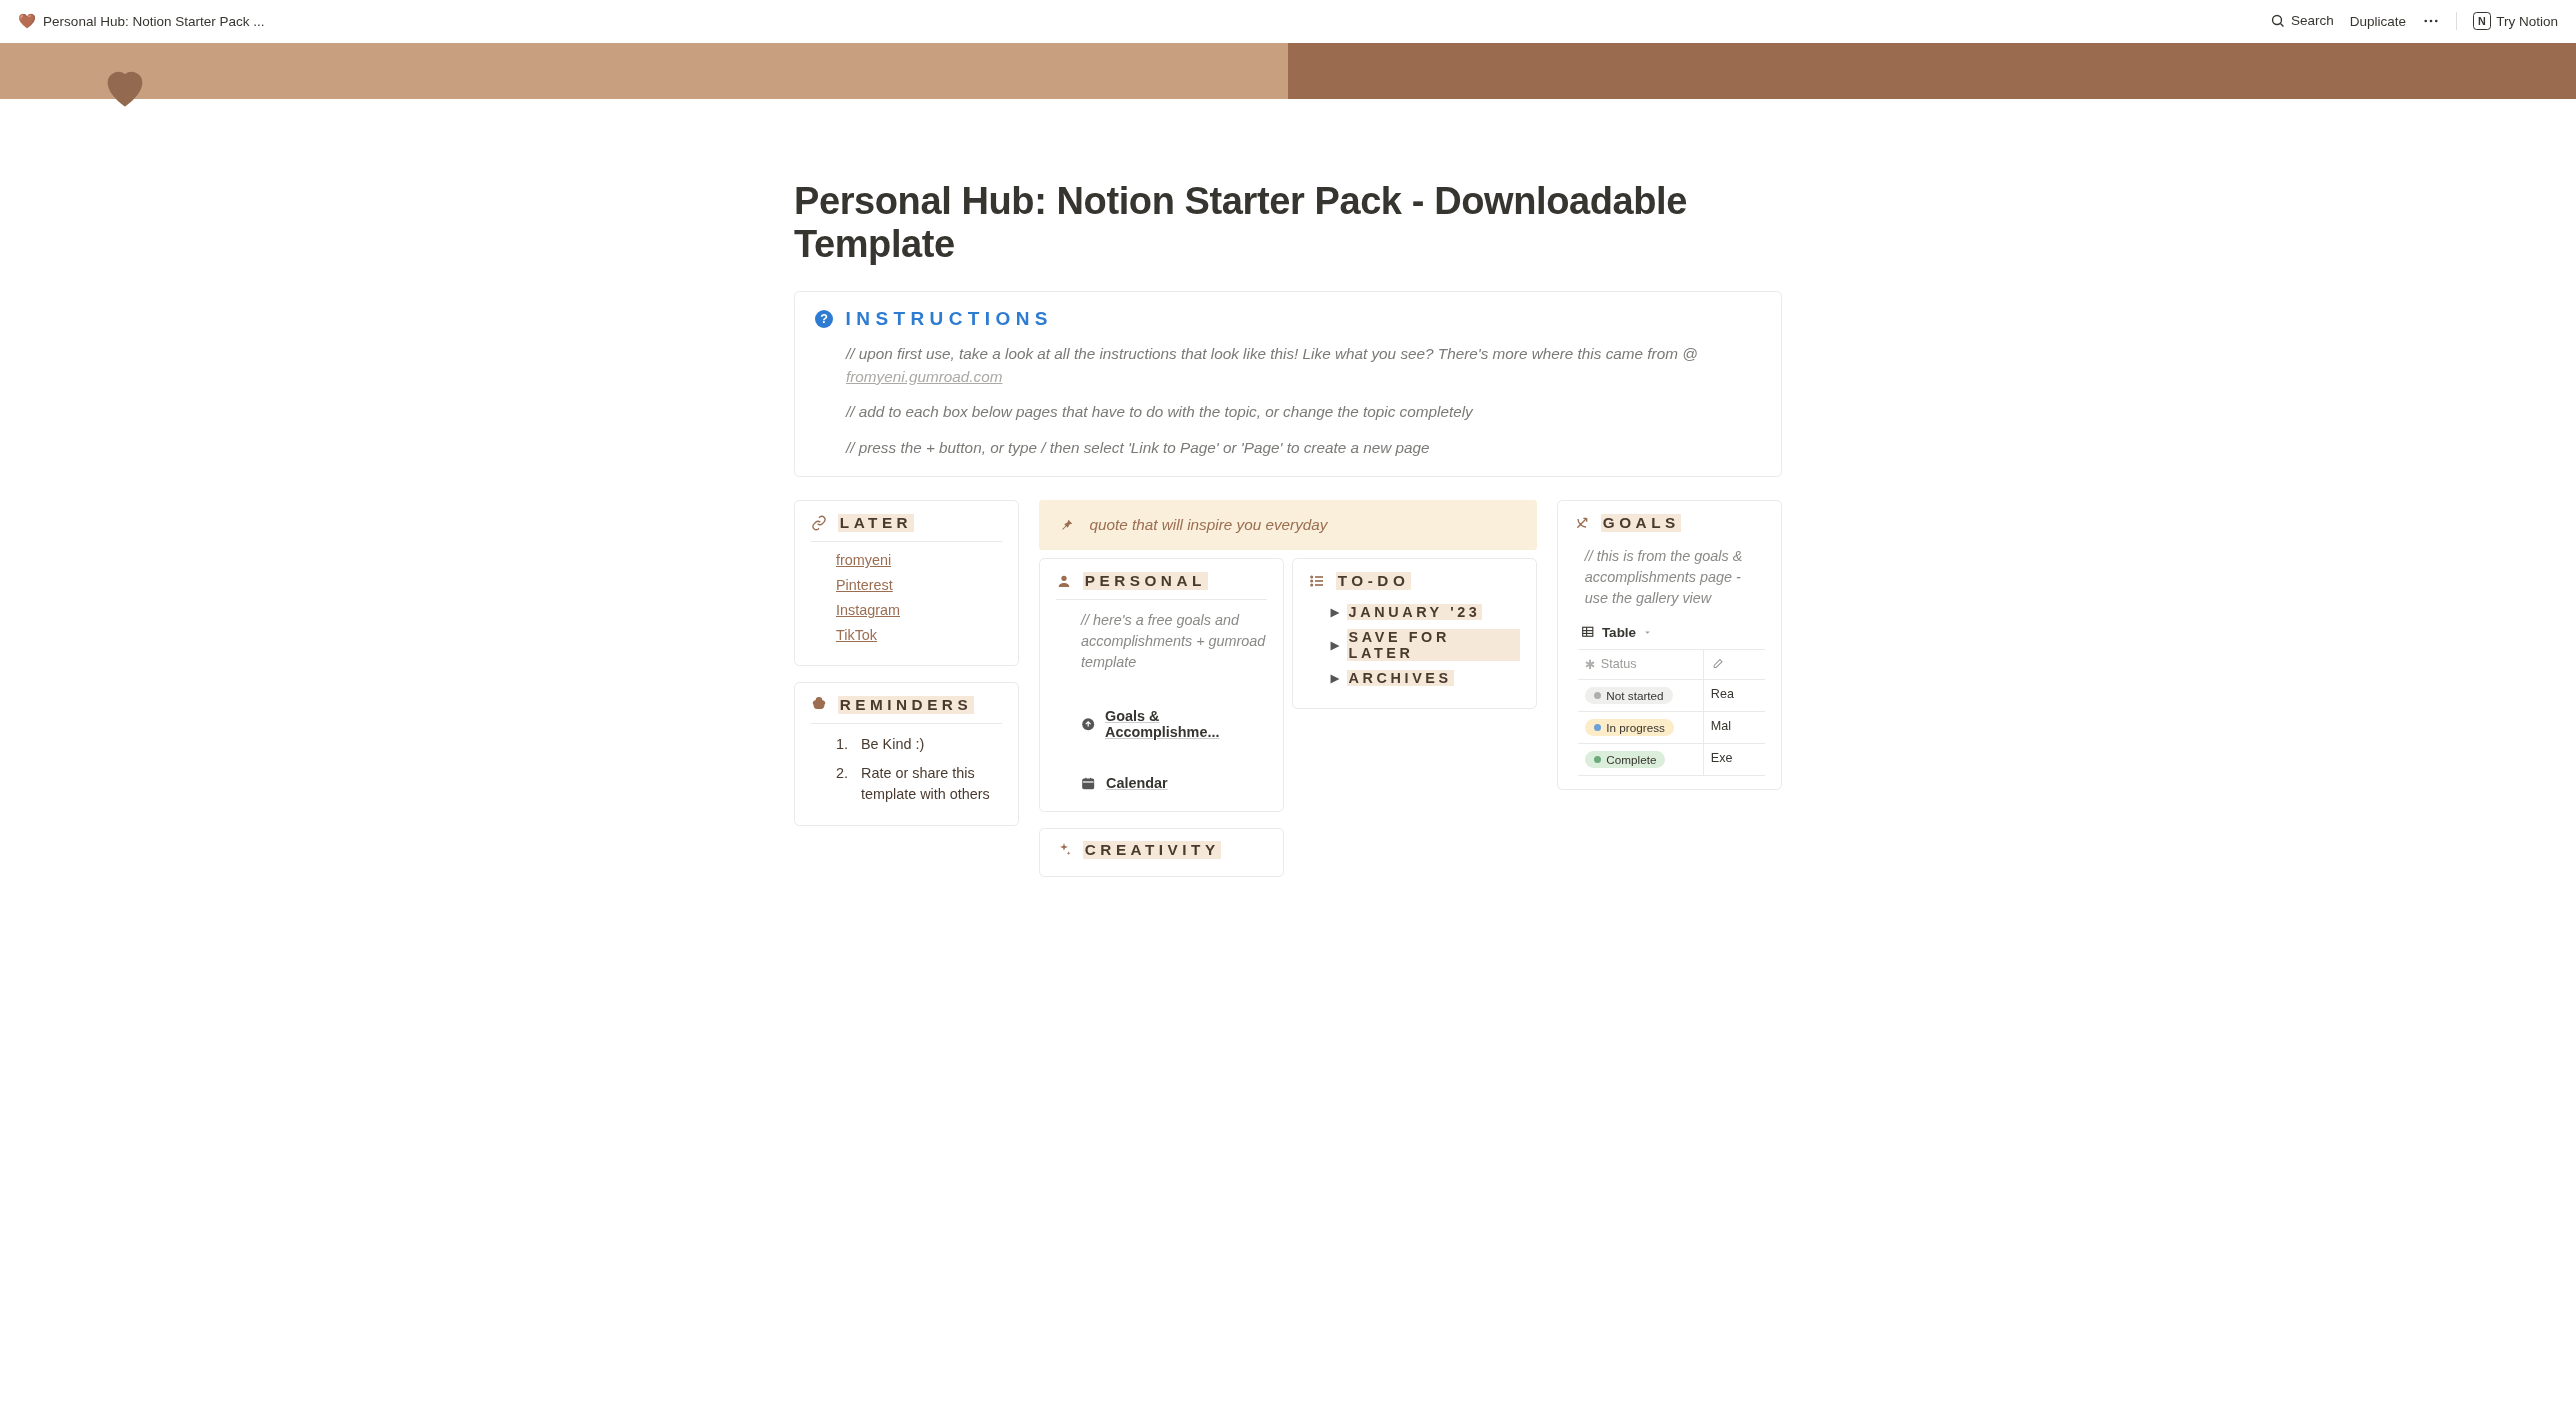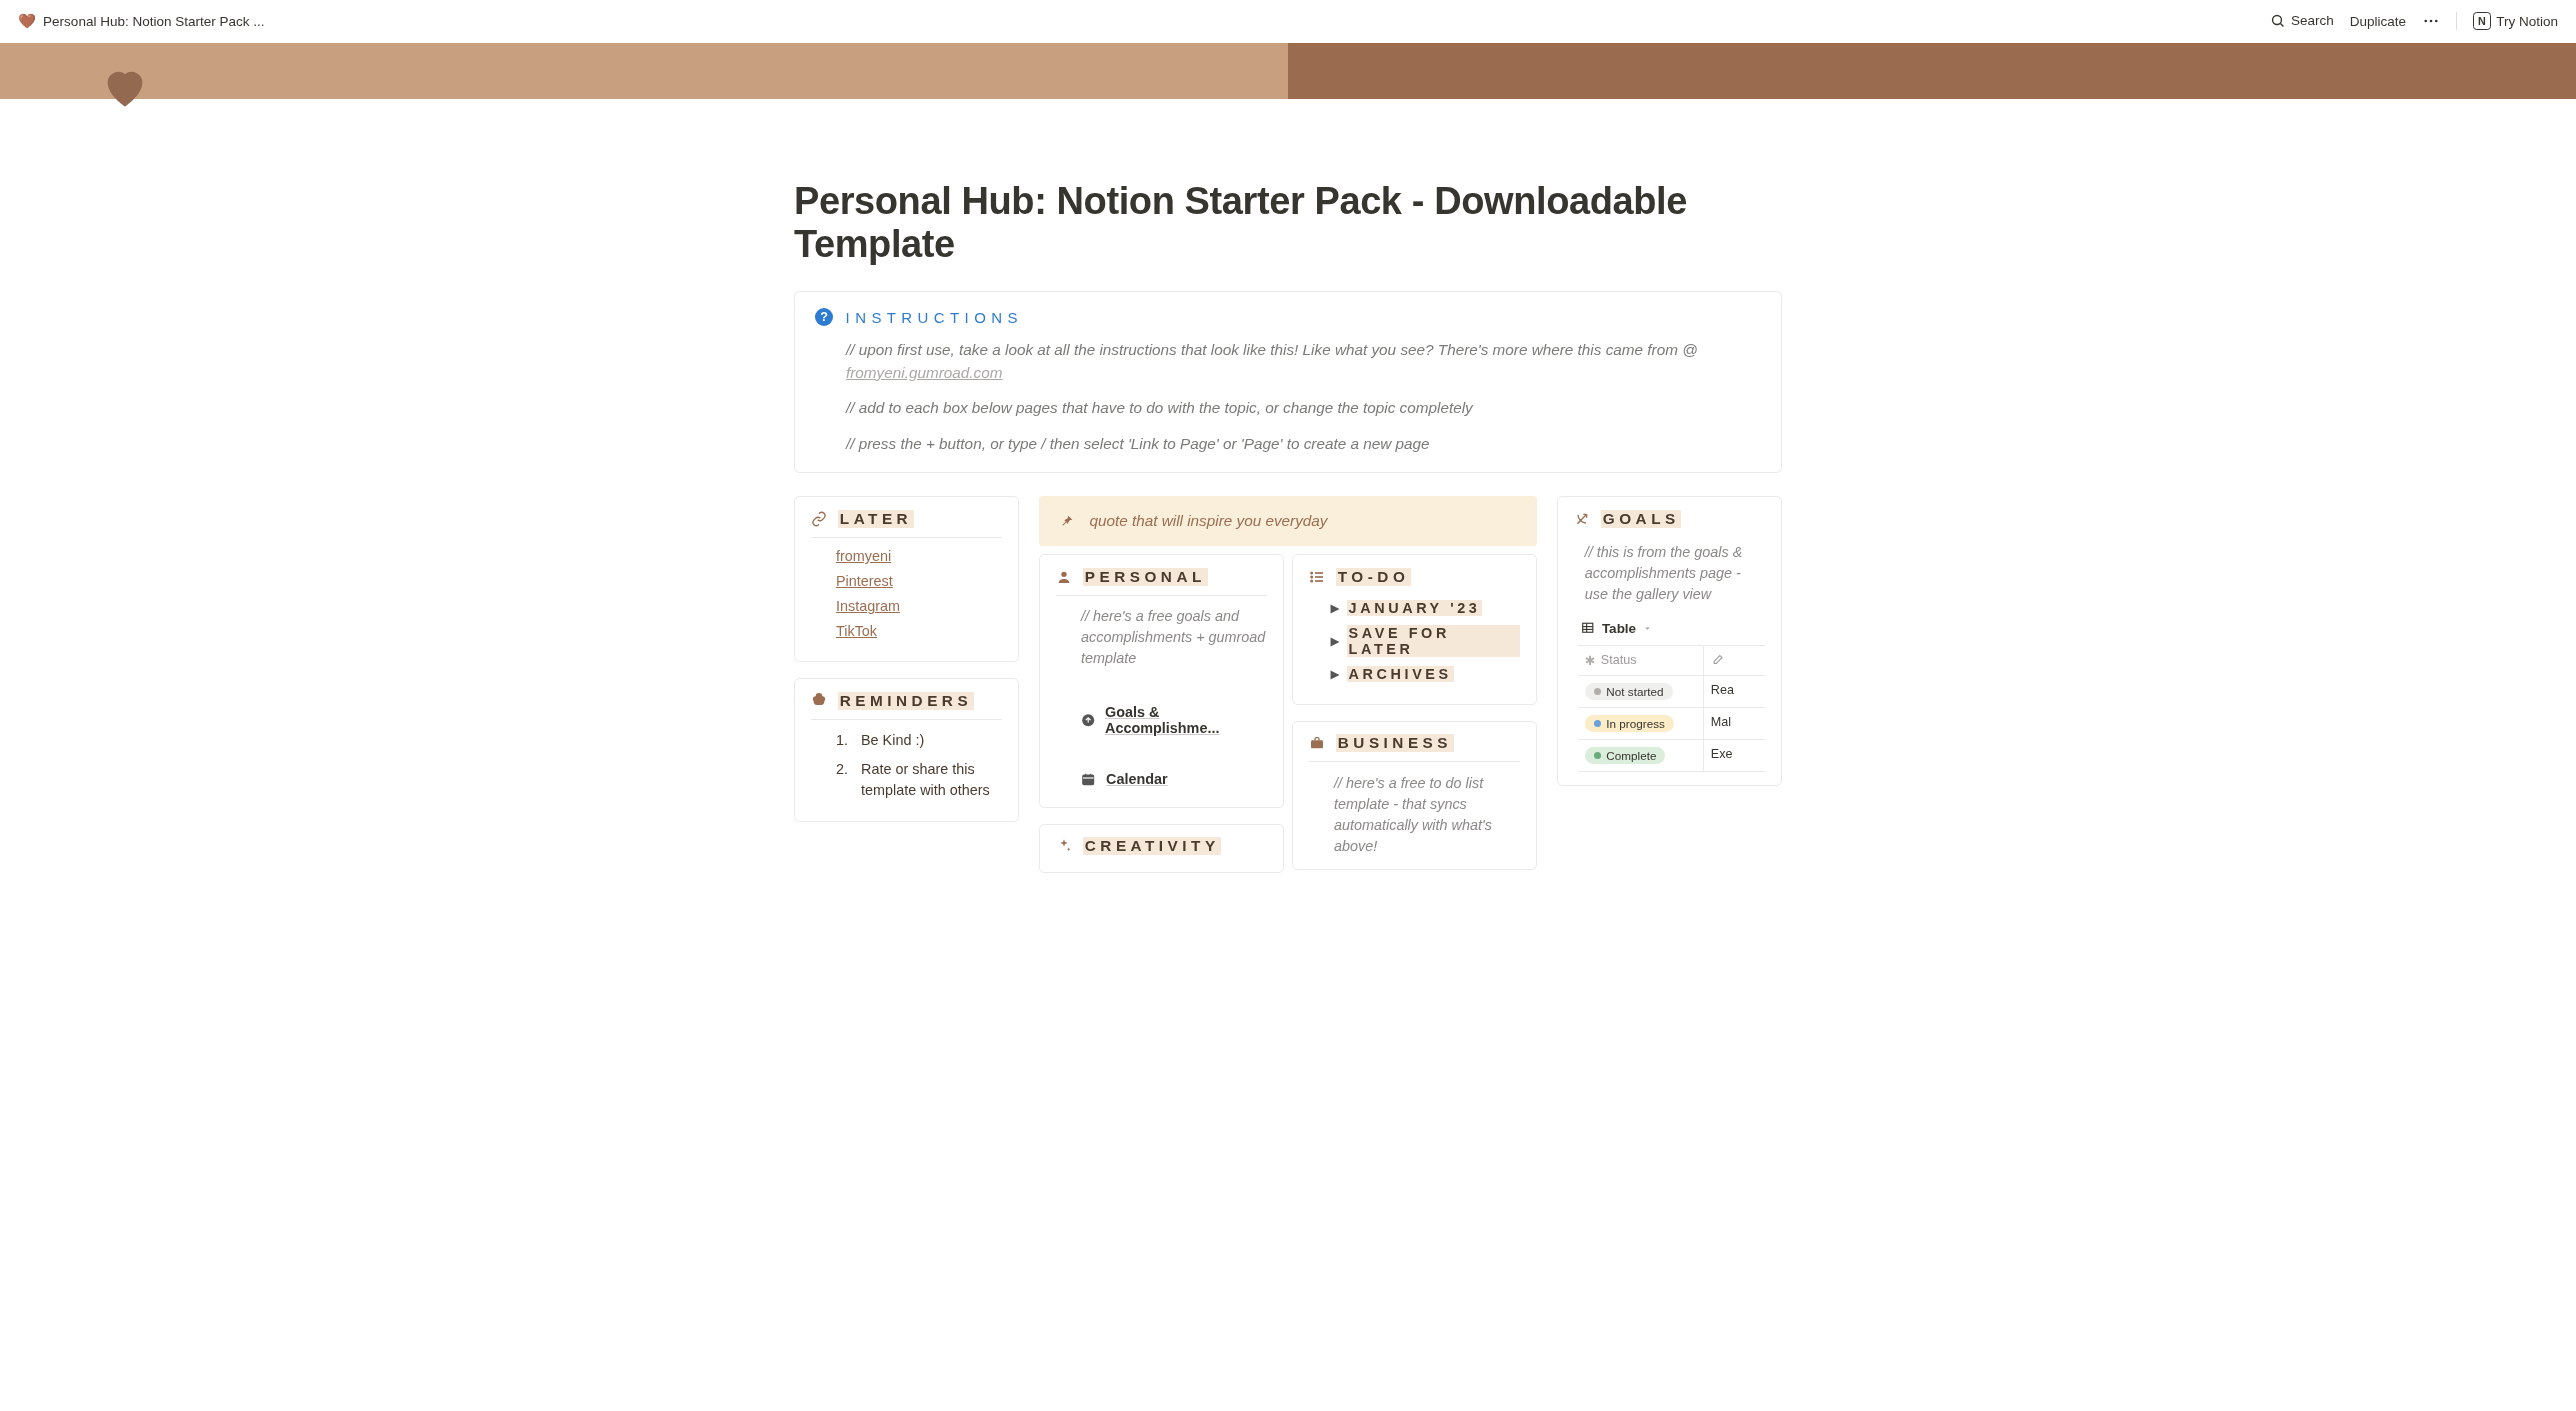--- a/index.html
+++ b/index.html
@@ -15,21 +15,21 @@
 
 .cover { height: 56px; background: linear-gradient(90deg, #c8a080 0%, #c8a080 50%, #9a6b4e 50%, #9a6b4e 100%); position: relative; }
 .page-icon { position: absolute; left: 99px; top: 18px; font-size: 56px; color: #936a4f; }
 
 .main { max-width: 1168px; margin: 0 auto; padding: 81px 90px 36px 90px; }
 .page-title { font-size: 38px; font-weight: 700; margin-bottom: 25px; letter-spacing: -0.4px; }
 
 .callout-instructions { border: 0.9px solid #e9e9e7; border-radius: 5.4px; padding: 16px 20px; margin-bottom: 23.4px; }
 .callout-header { display: flex; align-items: center; gap: 12.6px; margin-bottom: 12.6px; }
 .info-icon { width: 18px; height: 18px; border-radius: 50%; background: #2e7cd1; color: white; font-weight: 700; font-size: 12.6px; display: flex; align-items: center; justify-content: center; }
-.instr-title { color: #2e7cd1; font-size: 15px; font-weight: 400; letter-spacing: 5.4px; }
+.instr-title { color: #2e7cd1; font-size: 19px; font-weight: 700; letter-spacing: 5.4px; }
 .instr-line { padding-left: 31px; font-style: italic; color: #7a7a76; font-size: 15.3px; margin-bottom: 12.6px; line-height: 1.5; }
 .instr-line a { color: #aaa9a5; text-decoration: underline; }
 
 .columns { display: grid; grid-template-columns: 225px 1fr 225px; gap: 20px; align-items: start; }
 
 .card { border: 0.9px solid #e9e9e7; border-radius: 5.4px; padding: 12.6px 16px; margin-bottom: 16px; }
 .card-head { display: flex; align-items: center; gap: 9px; padding-bottom: 9px; border-bottom: 0.9px solid #e9e9e7; margin-bottom: 10.8px; }
 .card-head .icon { color: #9b6e52; font-size: 16px; width: 18px; text-align: center; }
 .card-head .label { background: #f5e8d8; padding: 0 1.8px; letter-spacing: 4.5px; font-weight: 600; font-size: 15.3px; color: #4a3a2e; }
 .card-body-note { font-style: italic; color: #8a8986; font-size: 14.4px; padding-left: 25px; line-height: 1.45; margin-bottom: 10.8px; }
@@ -254,32 +254,20 @@
           <div class="toggle-row">
               <span class="tri">▶</span>
               <span class="tlabel">SAVE FOR LATER</span>
             </div>
           <div class="toggle-row">
               <span class="tri">▶</span>
               <span class="tlabel">ARCHIVES</span>
             </div>
         </div>
 
-        <div class="card">
-          <div class="card-head">
-            <span class="icon">
-              <svg width="16" height="16" viewBox="0 0 24 24" fill="#9b6e52">
-                  <rect x="3" y="8" width="18" height="12" rx="2"></rect>
-                  <path d="M9 8V6a2 2 0 0 1 2-2h2a2 2 0 0 1 2 2v2" fill="none" stroke="#9b6e52" stroke-width="2"></path>
-                </svg>
-            </span>
-            <span class="label">BUSINESS</span>
-          </div>
-          <div class="card-body-note" style="margin-bottom:0">// here's a free to do list template - that syncs automatically with what's above!</div>
-        </div>
       </div>
     </div>
 
     <div>
       <div class="card">
         <div class="card-head" style="border-bottom:none;margin-bottom:5.4px;">
           <span class="icon">
             <svg width="16" height="16" viewBox="0 0 24 24" fill="none" stroke="#9b6e52" stroke-width="2">
                 <path d="M5 19L19 5M19 5h-5M19 5v5M6 6c0 6 6 12 12 12"></path>
               </svg>

